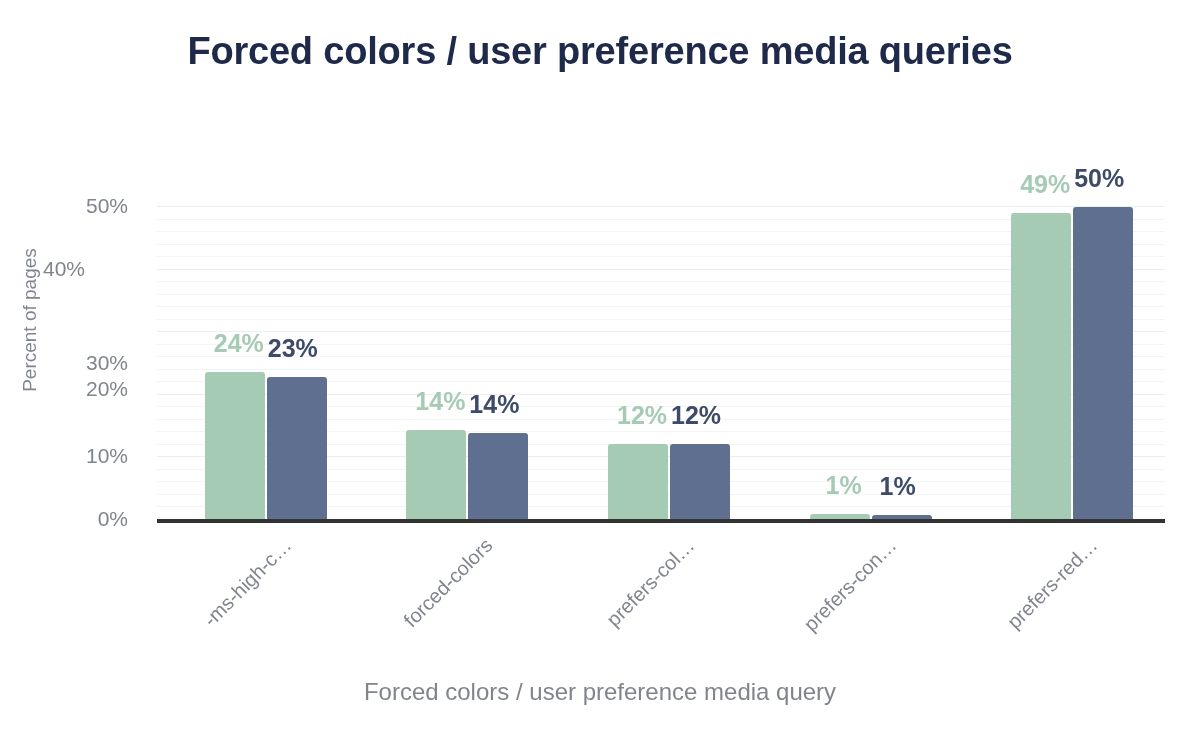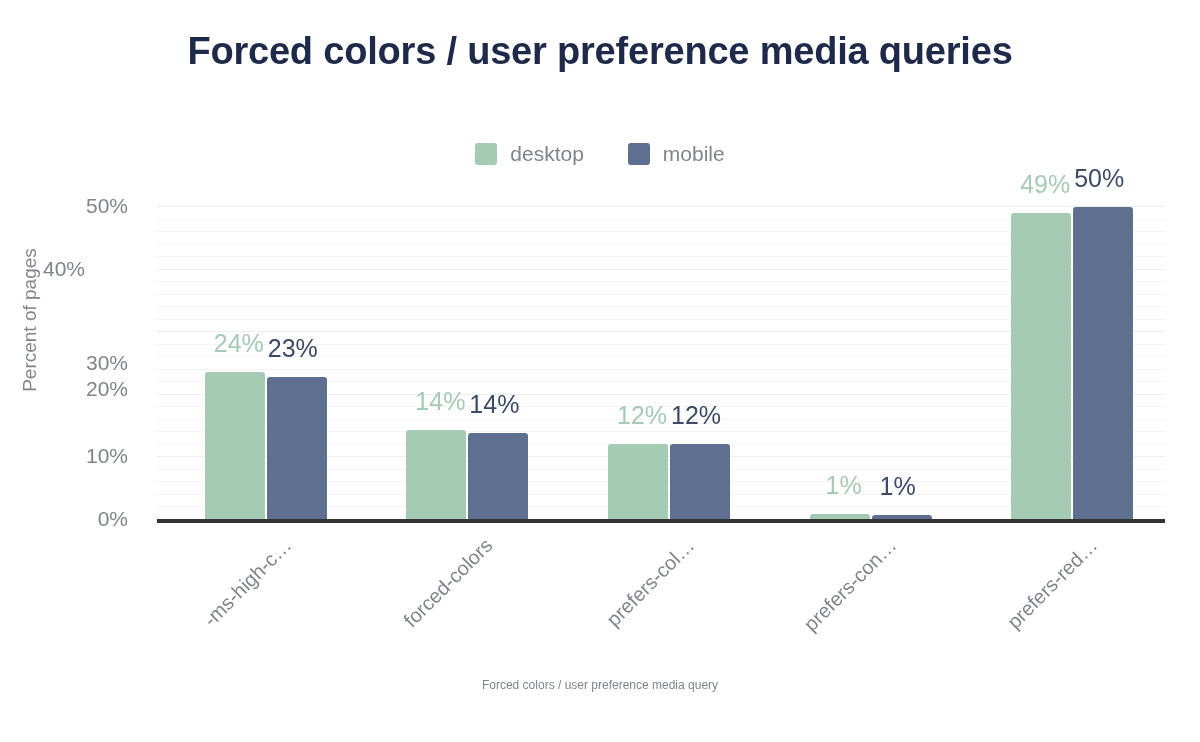--- a/index.html
+++ b/index.html
@@ -123,21 +123,21 @@
     bottom: 0;
     border-radius: 3px 3px 0 0;
   }
   .bar.desktop { background: #a6cbb5; }
   .bar.mobile  { background: #5f6f90; }
 
   
   .value-label {
     position: absolute;
     font-size: 25px;
-    font-weight: 400;
+    font-weight: 700;
     white-space: nowrap;
     transform: translate(-50%, -100%);
     text-align: center;
   }
   .value-label.desktop { color: #a6cbb5; }
   .value-label.mobile  { color: #3d4a68; }
 
   
   .xtick {
     position: absolute;
@@ -147,42 +147,32 @@
     transform-origin: right top;
     transform: rotate(-45deg);
     text-align: right;
   }
   .x-axis-title {
     position: absolute;
     left: 0;
     right: 0;
     top: 678px;
     text-align: center;
-    font-size: 12px;
+    font-size: 24px;
     color: #80858d;
   }
 </style>
 </head>
 <body>
 
 <div id="chart-root">
 
   <div class="chart-title">Forced colors / user preference media queries</div>
 
 
-  <div class="legend" id="legend">
-      <div class="legend-item">
-        <span class="legend-swatch" style="background: rgb(166, 203, 181);"></span>
-        <span class="legend-label">desktop</span>
-      </div>
-      <div class="legend-item">
-        <span class="legend-swatch" style="background: rgb(95, 111, 144);"></span>
-        <span class="legend-label">mobile</span>
-      </div>
-    </div>
 
   <div class="plot" id="plot">
       <div class="gridline major" style="top: 313px;"></div>
       <div class="gridline" style="top: 300.48px;"></div>
       <div class="gridline" style="top: 287.96px;"></div>
       <div class="gridline" style="top: 275.44px;"></div>
       <div class="gridline" style="top: 262.92px;"></div>
       <div class="gridline major" style="top: 250.4px;"></div>
       <div class="gridline" style="top: 237.88px;"></div>
       <div class="gridline" style="top: 225.36px;"></div>

